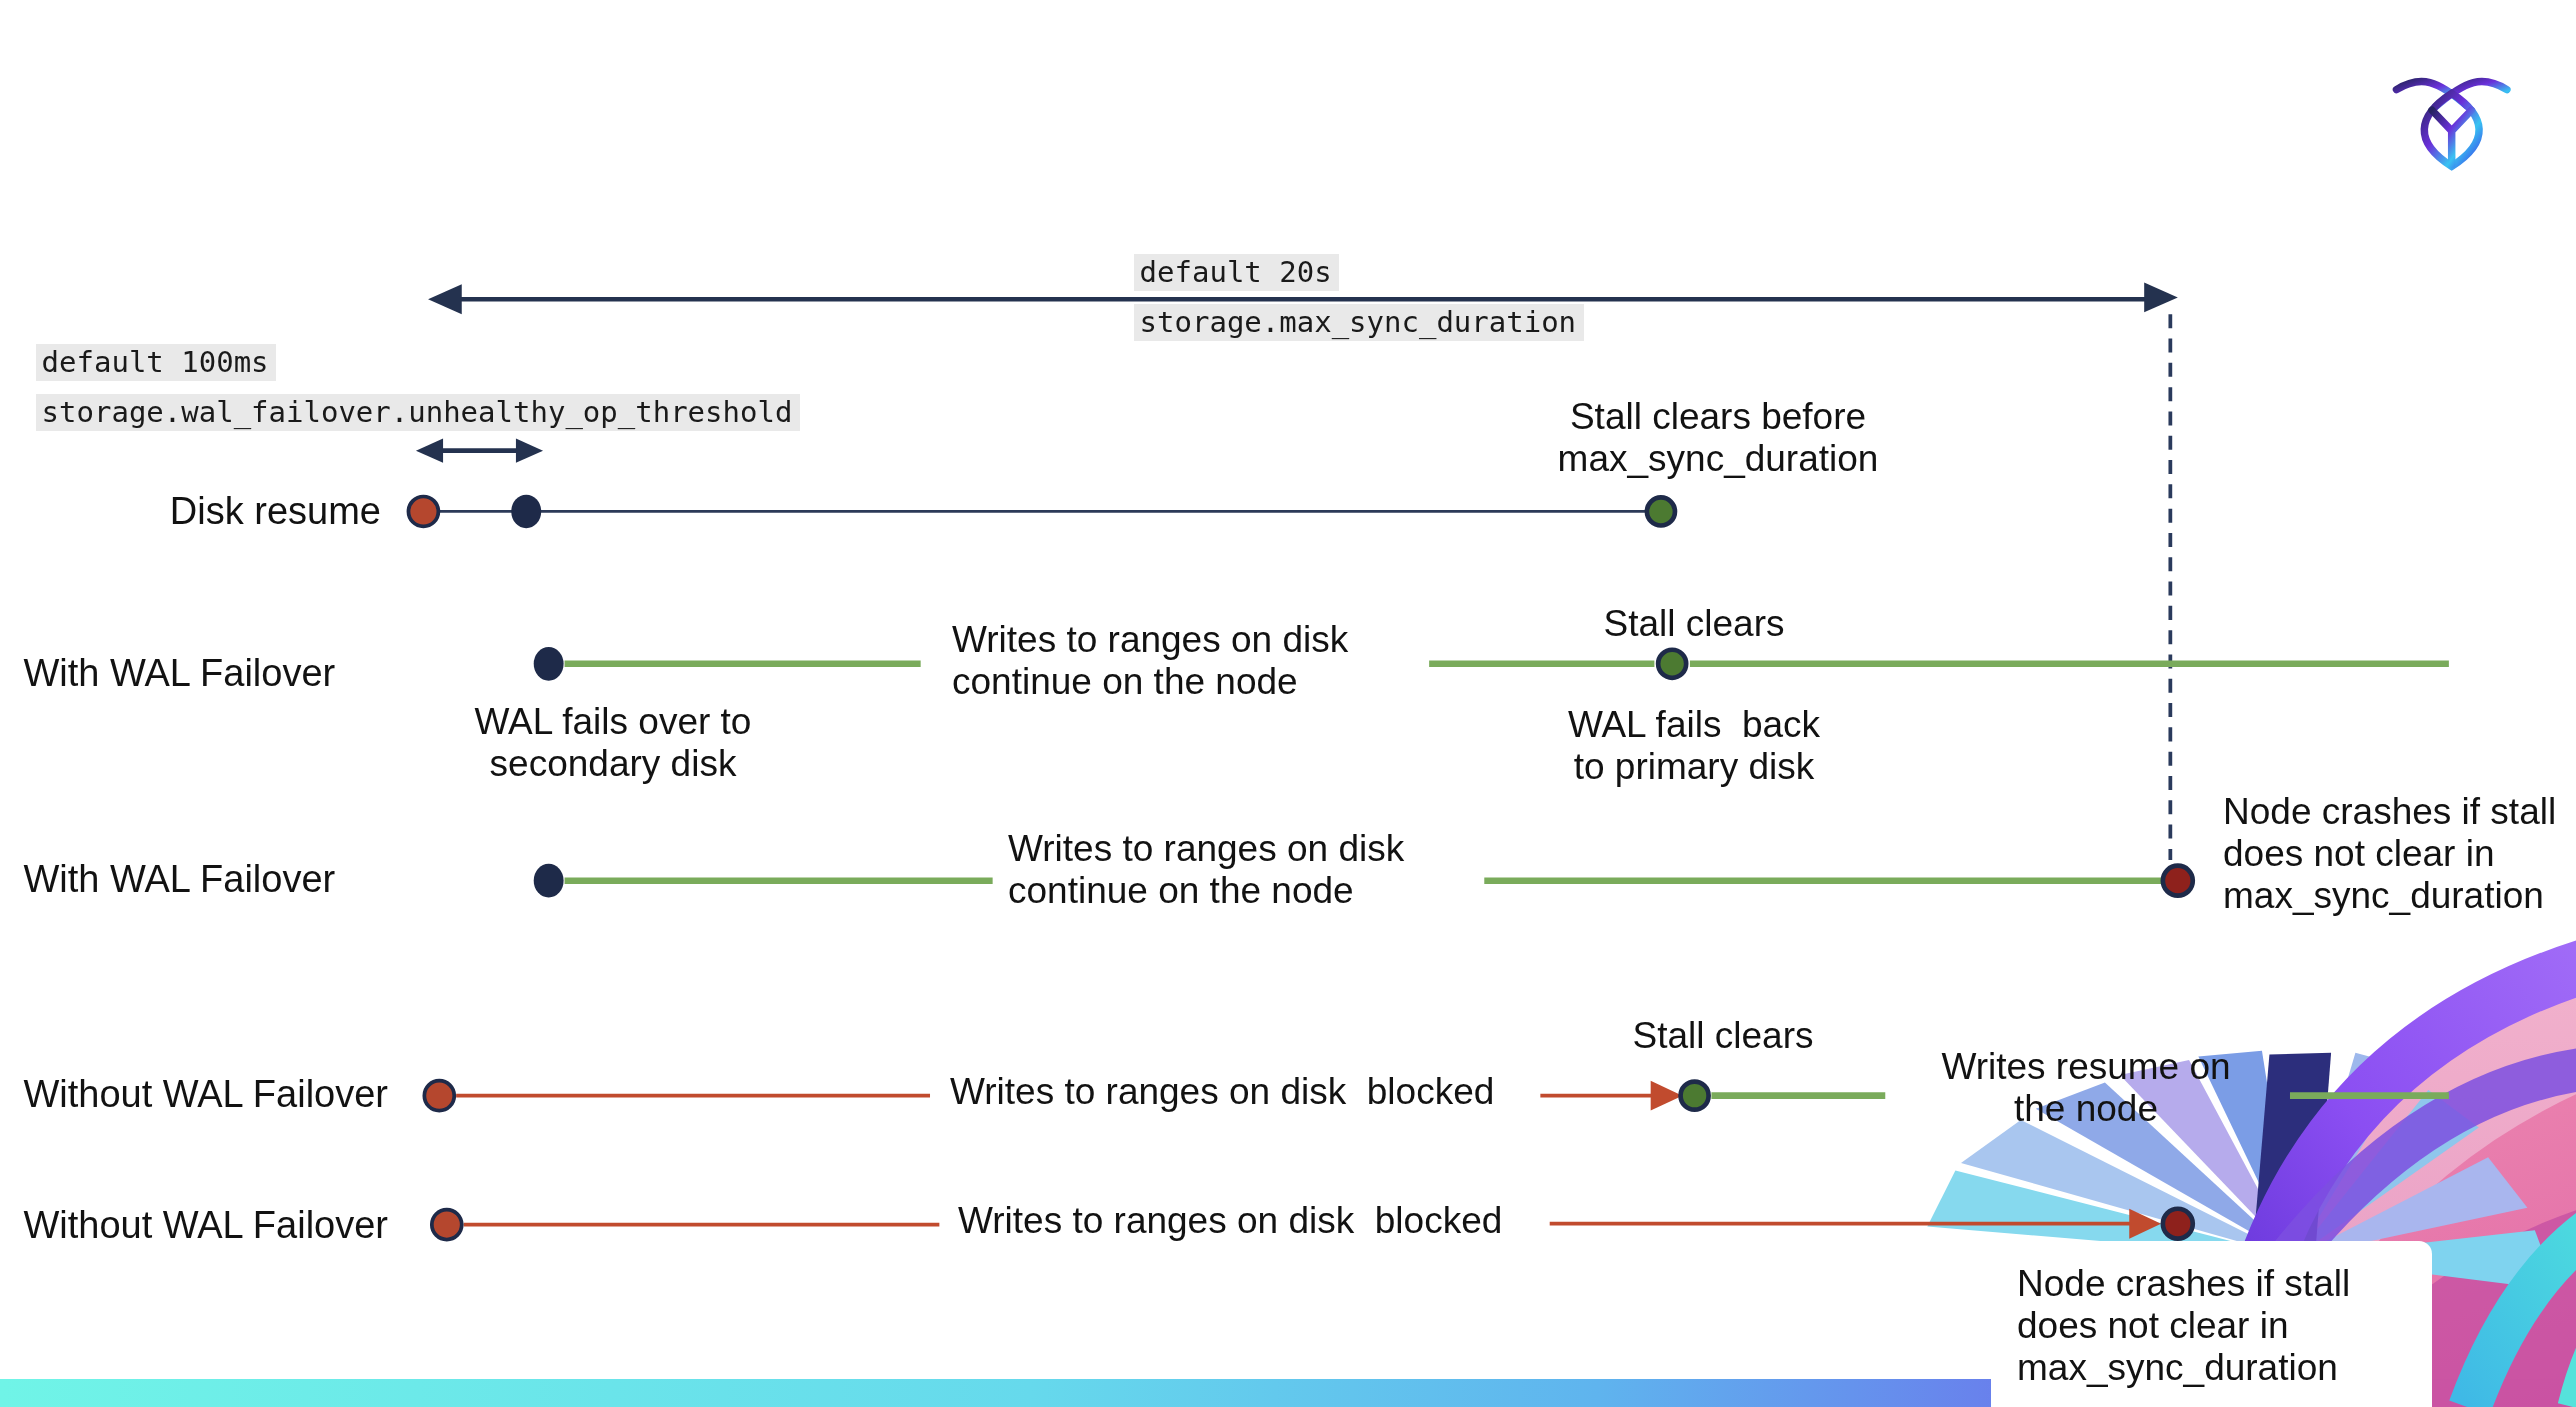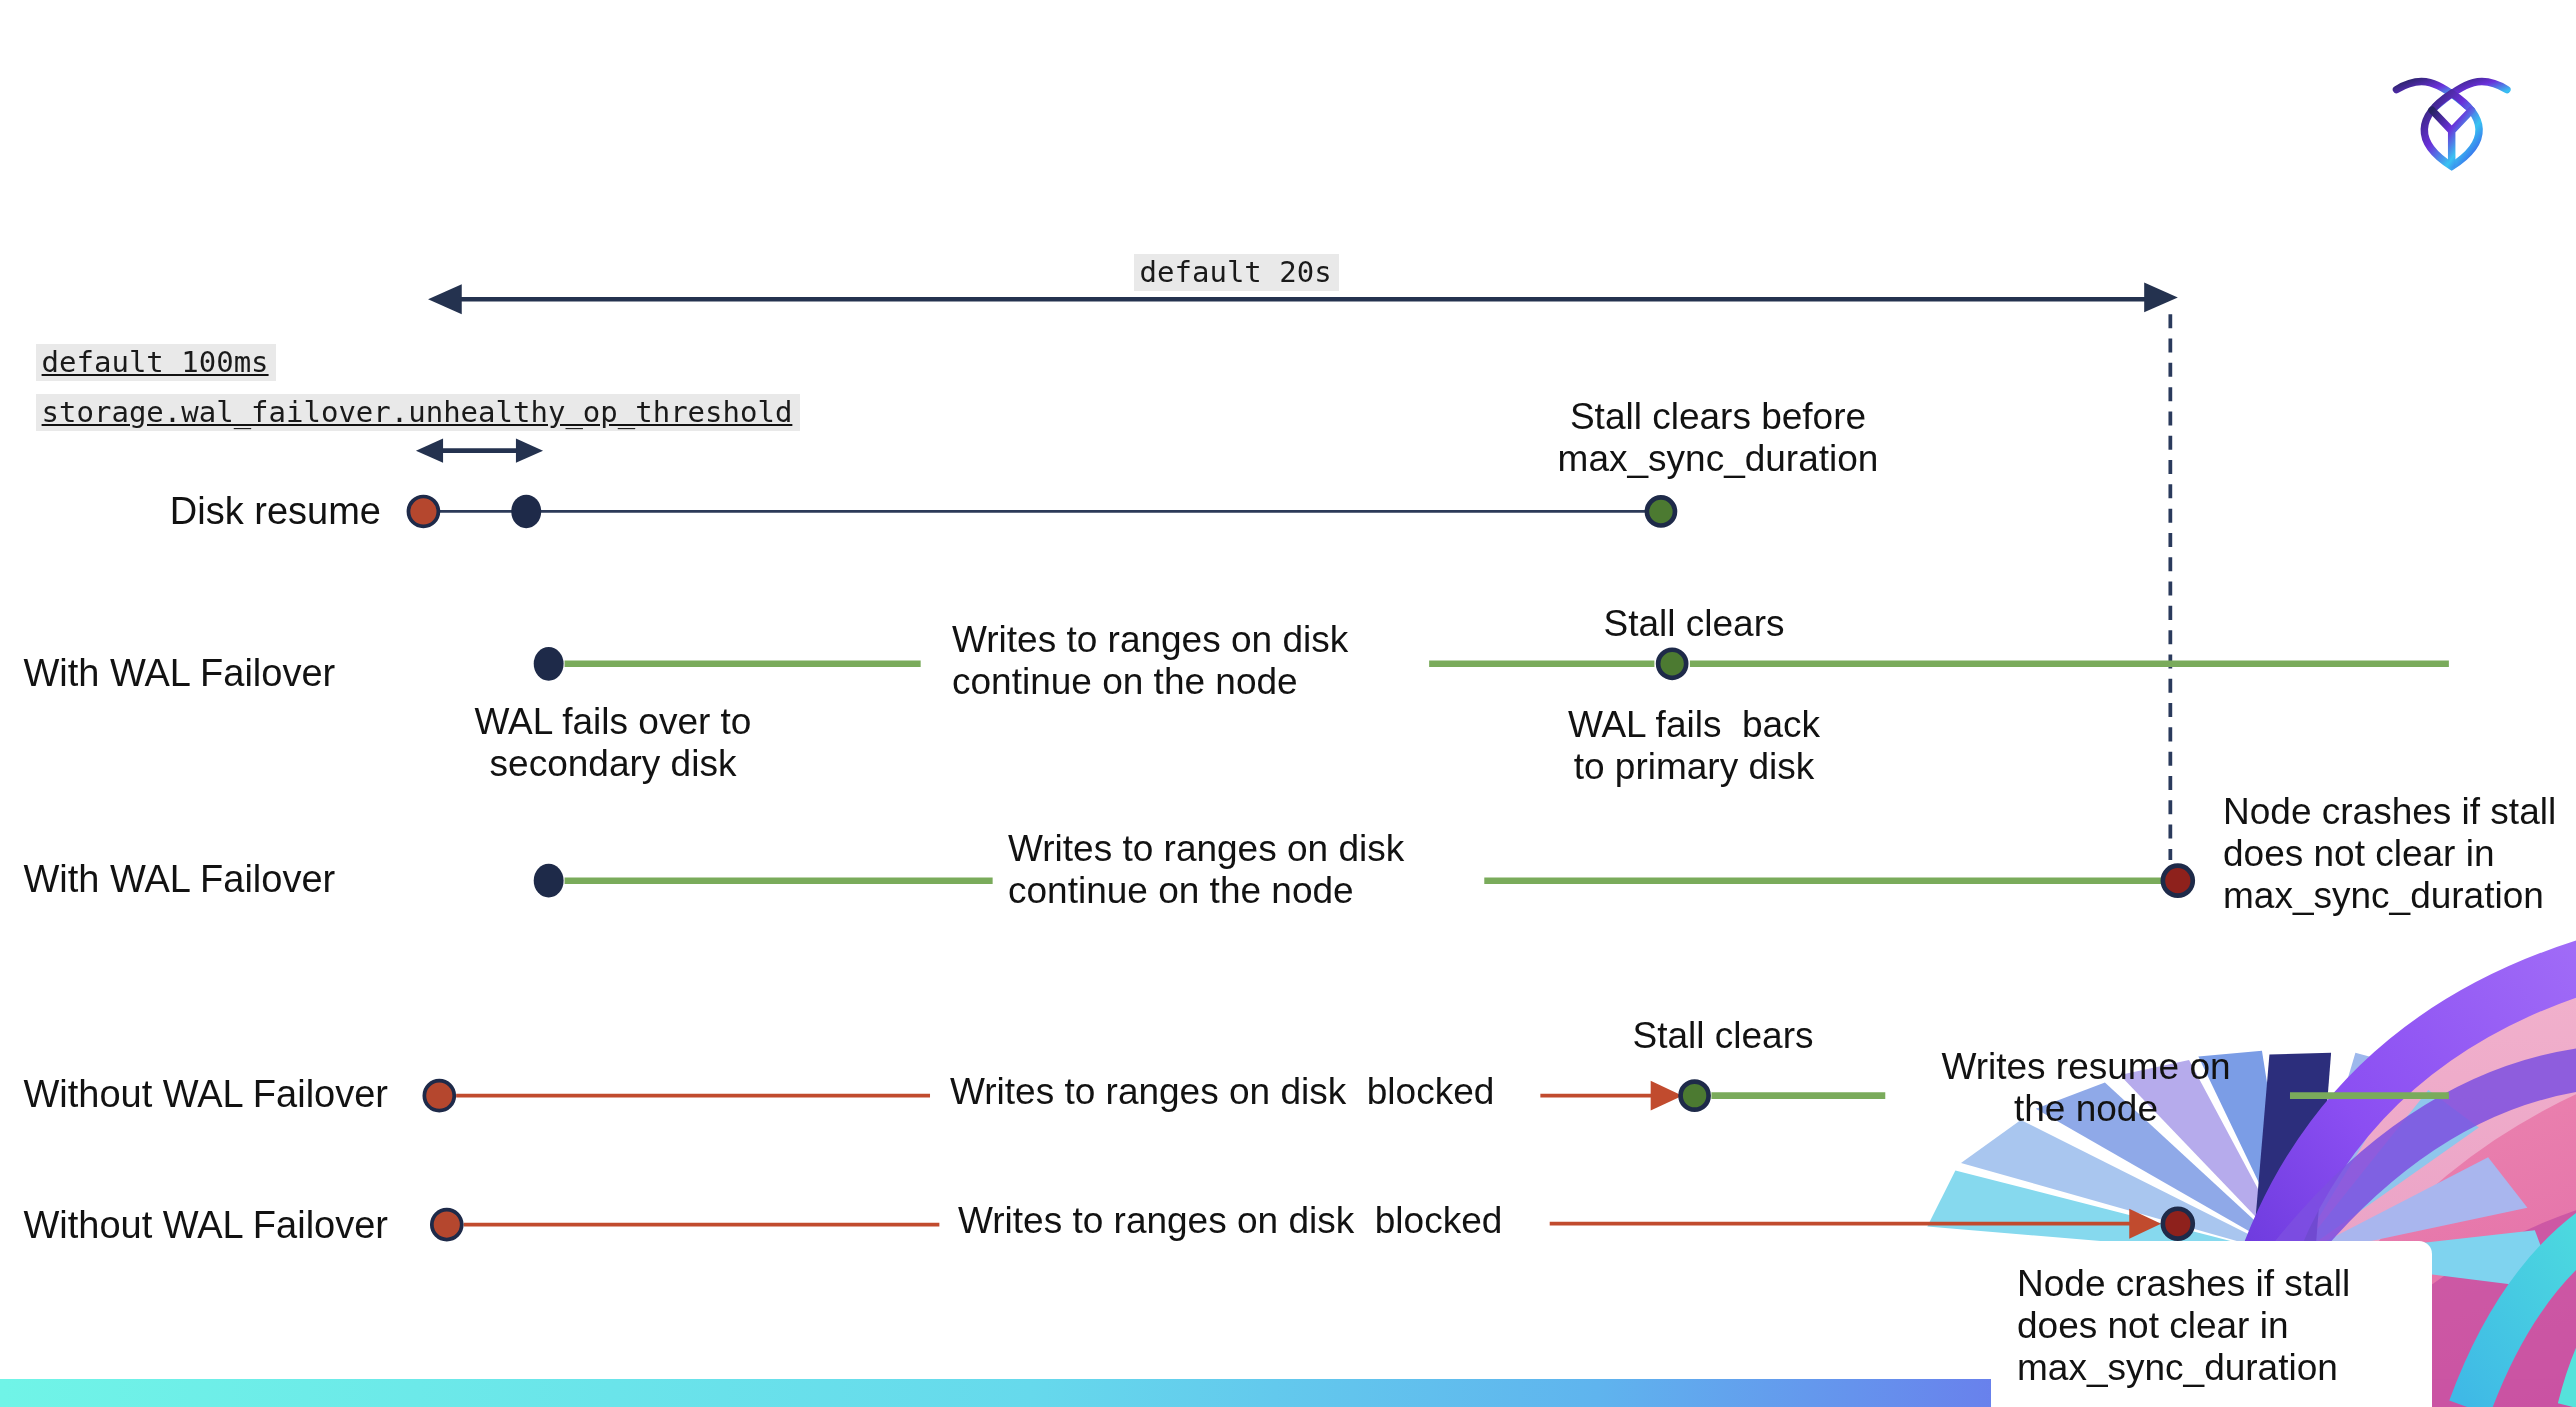--- a/index.html
+++ b/index.html
@@ -152,22 +152,23 @@
     <g stroke="url(#gLogo)" stroke-width="8" fill="none" stroke-linecap="round">
       <path d="M 8,52 C 34,36 52,42 84,70"></path>
       <path d="M 126,52 C 100,36 82,42 50,70"></path>
       <path d="M 67,56 C 30,80 26,108 67,134 C 108,108 104,80 67,56 Z"></path>
       <path d="M 67,132 L 67,96 M 67,96 L 46,74 M 67,96 L 88,74"></path>
     </g>
   </svg>
 
   <div class="abs mono-ann" style="left:1134px;top:254px;">
     <span class="mono-line">default 20s</span>
+    <span class="mono-line">storage.max_sync_duration</span>
   </div>
-  <div class="abs mono-ann" style="left:36px;top:344px;text-decoration:underline;">
+  <div class="abs mono-ann" style="left:36px;top:344px;">
     <span class="mono-line">default 100ms</span>
     <span class="mono-line">storage.wal_failover.unhealthy_op_threshold</span>
   </div>
 
   <div class="lbl row-label right" style="left:168px;top:490px;width:213px;">Disk resume</div>
   <div class="lbl note center" style="left:1694px;top:396px;margin-left:24px;">Stall clears before
 max_sync_duration</div>
 
   <div class="lbl row-label" style="left:23.4px;top:652px;">With WAL Failover</div>
   <div class="lbl note center" style="left:613px;top:701px;">WAL fails over to

